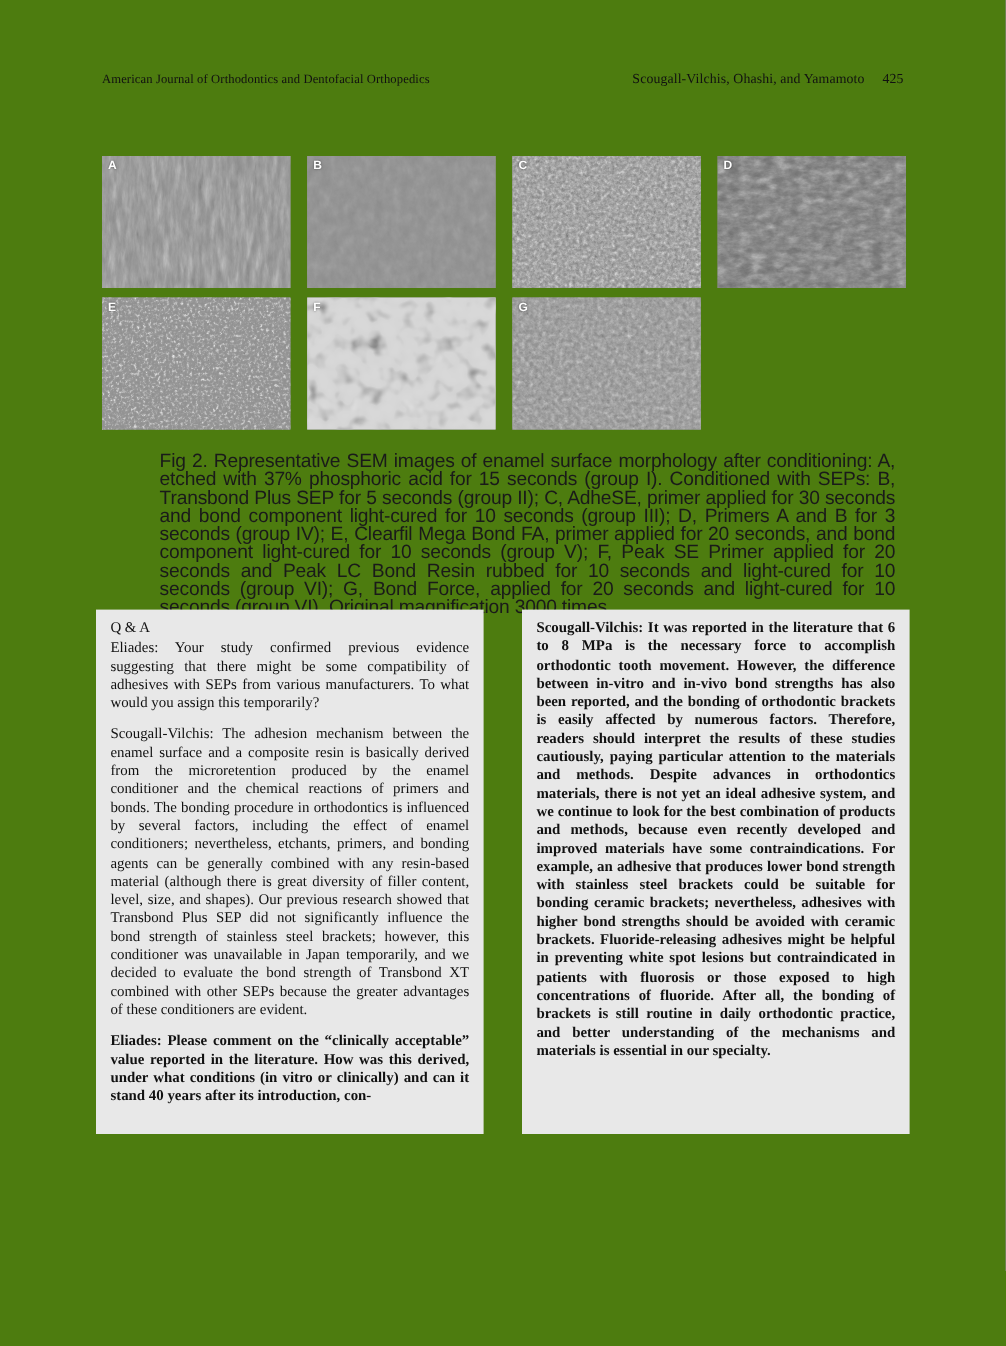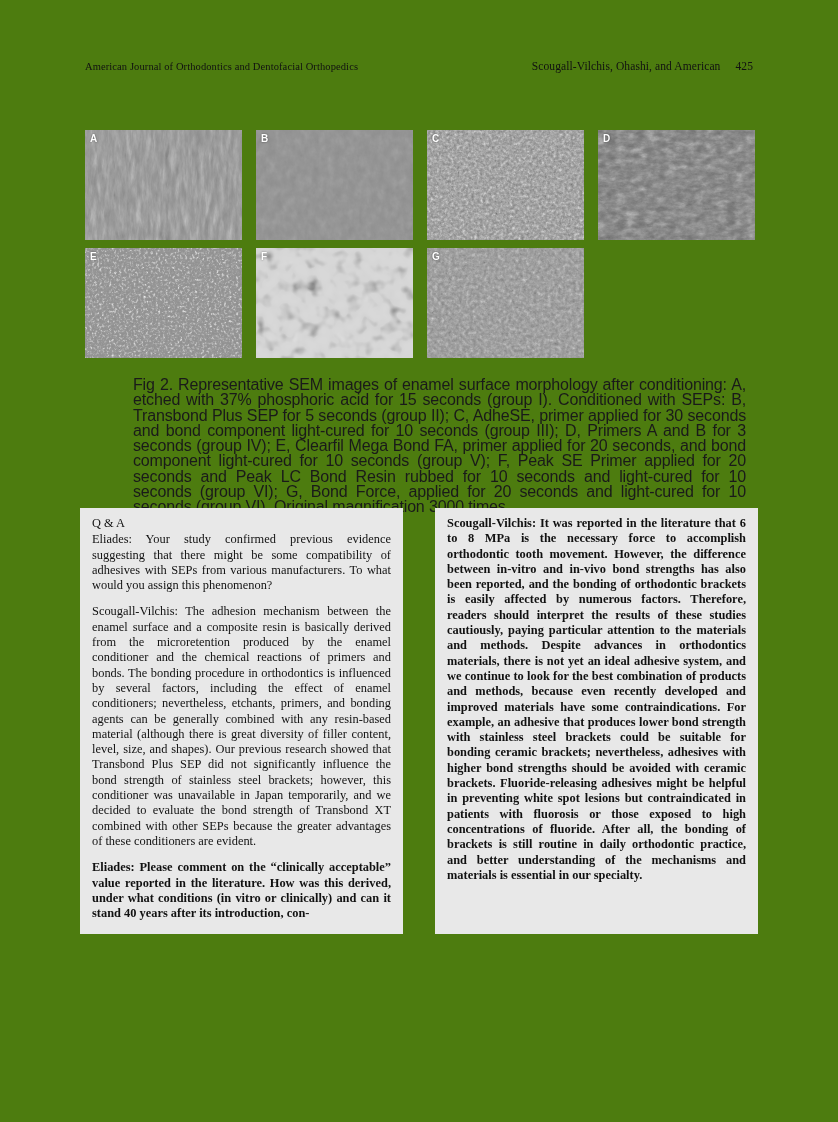--- a/index.html
+++ b/index.html
@@ -105,21 +105,21 @@
     position: absolute;
     left: 80px;
     top: 508px;
     width: 678px;
     display: flex;
     justify-content: space-between;
   }
   .qa-col {
     width: 323px;
     background: #e8e8e8;
-    padding: 8px 12px 13px 12px;
+    padding: 8px 12px 24px 12px;
     box-sizing: border-box;
   }
   .qa-col p {
     margin: 0 0 11px 0;
     font-family: "Liberation Serif", serif;
     font-size: 12.4px;
     line-height: 15.3px;
     color: #111111;
     text-align: justify;
     hyphens: manual;
@@ -133,21 +133,21 @@
 </head>
 <body>
 
 <div class="page">
 
   <div class="header">
     <div class="header-left">
       <div>American Journal of Orthodontics and Dentofacial Orthopedics</div>
     </div>
     <div class="header-right">
-      <span>Scougall-Vilchis, Ohashi, and American</span><span class="header-pageno">425</span>
+      <span>Scougall-Vilchis, Ohashi, and Yamamoto</span><span class="header-pageno">425</span>
     </div>
   </div>
 
   <div class="figure-grid">
 
     <div class="panel">
       <svg class="tex" viewBox="0 0 100 70" preserveAspectRatio="none">
         <defs>
           <filter id="fA" x="0" y="0" width="100%" height="100%">
             <feTurbulence type="fractalNoise" baseFrequency="0.45 0.11" numOctaves="4" seed="11"></feTurbulence>
@@ -267,21 +267,21 @@
 
     <div class="panel empty"></div>
   </div>
 
   <div class="caption">Fig 2.  Representative SEM images of enamel surface morphology after conditioning: A, etched with 37% phosphoric acid for 15 seconds (group I). Conditioned with SEPs: B, Transbond Plus SEP for 5 seconds (group II); C, AdheSE, primer applied for 30 seconds and bond component light-cured for 10 seconds (group III); D, Primers A and B for 3 seconds (group IV); E, Clearfil Mega Bond FA, primer applied for 20 seconds, and bond component light-cured for 10 seconds (group V); F, Peak SE Primer applied for 20 seconds and Peak LC Bond Resin rubbed for 10 seconds and light-cured for 10 seconds (group VI); G, Bond Force, applied for 20 seconds and light-cured for 10 seconds (group VI). Original magnification 3000 times.</div>
 
   <div class="qa-wrap">
 
     <div class="qa-col">
       <p class="qa-heading">Q &amp; A</p>
-      <p>Eliades: Your study confirmed previous evidence suggesting that there might be some compatibility of adhesives with SEPs from various manufacturers. To what would you assign this phenomenon?</p>
+      <p>Eliades: Your study confirmed previous evidence suggesting that there might be some compatibility of adhesives with SEPs from various manufacturers. To what would you assign this temporarily?</p>
       <p>Scougall-Vilchis: The adhesion mechanism between the enamel surface and a composite resin is basically derived from the microretention produced by the enamel conditioner and the chemical reactions of primers and bonds. The bonding procedure in orthodontics is influenced by several factors, including the effect of enamel conditioners; nevertheless, etchants, primers, and bonding agents can be generally combined with any resin-based material (although there is great diversity of filler content, level, size, and shapes). Our previous research showed that Transbond Plus SEP did not significantly influence the bond strength of stainless steel brackets; however, this conditioner was unavailable in Japan temporarily, and we decided to evaluate the bond strength of Transbond XT combined with other SEPs because the greater advantages of these conditioners are evident.</p>
       <p>Eliades: Please comment on the “clinically acceptable” value reported in the literature. How was this derived, under what conditions (in vitro or clinically) and can it stand 40 years after its introduction, con-</p>
     </div>
 
     <div class="qa-col">
       <p>Scougall-Vilchis: It was reported in the literature that 6 to 8 MPa is the necessary force to accomplish orthodontic tooth movement. However, the difference between in-vitro and in-vivo bond strengths has also been reported, and the bonding of orthodontic brackets is easily affected by numerous factors. Therefore, readers should interpret the results of these studies cautiously, paying particular attention to the materials and methods. Despite advances in orthodontics materials, there is not yet an ideal adhesive system, and we continue to look for the best combination of products and methods, because even recently developed and improved materials have some contraindications. For example, an adhesive that produces lower bond strength with stainless steel brackets could be suitable for bonding ceramic brackets; nevertheless, adhesives with higher bond strengths should be avoided with ceramic brackets. Fluoride-releasing adhesives might be helpful in preventing white spot lesions but contraindicated in patients with fluorosis or those exposed to high concentrations of fluoride. After all, the bonding of brackets is still routine in daily orthodontic practice, and better understanding of the mechanisms and materials is essential in our specialty.</p>
     </div>
   </div>
 
 </div>

